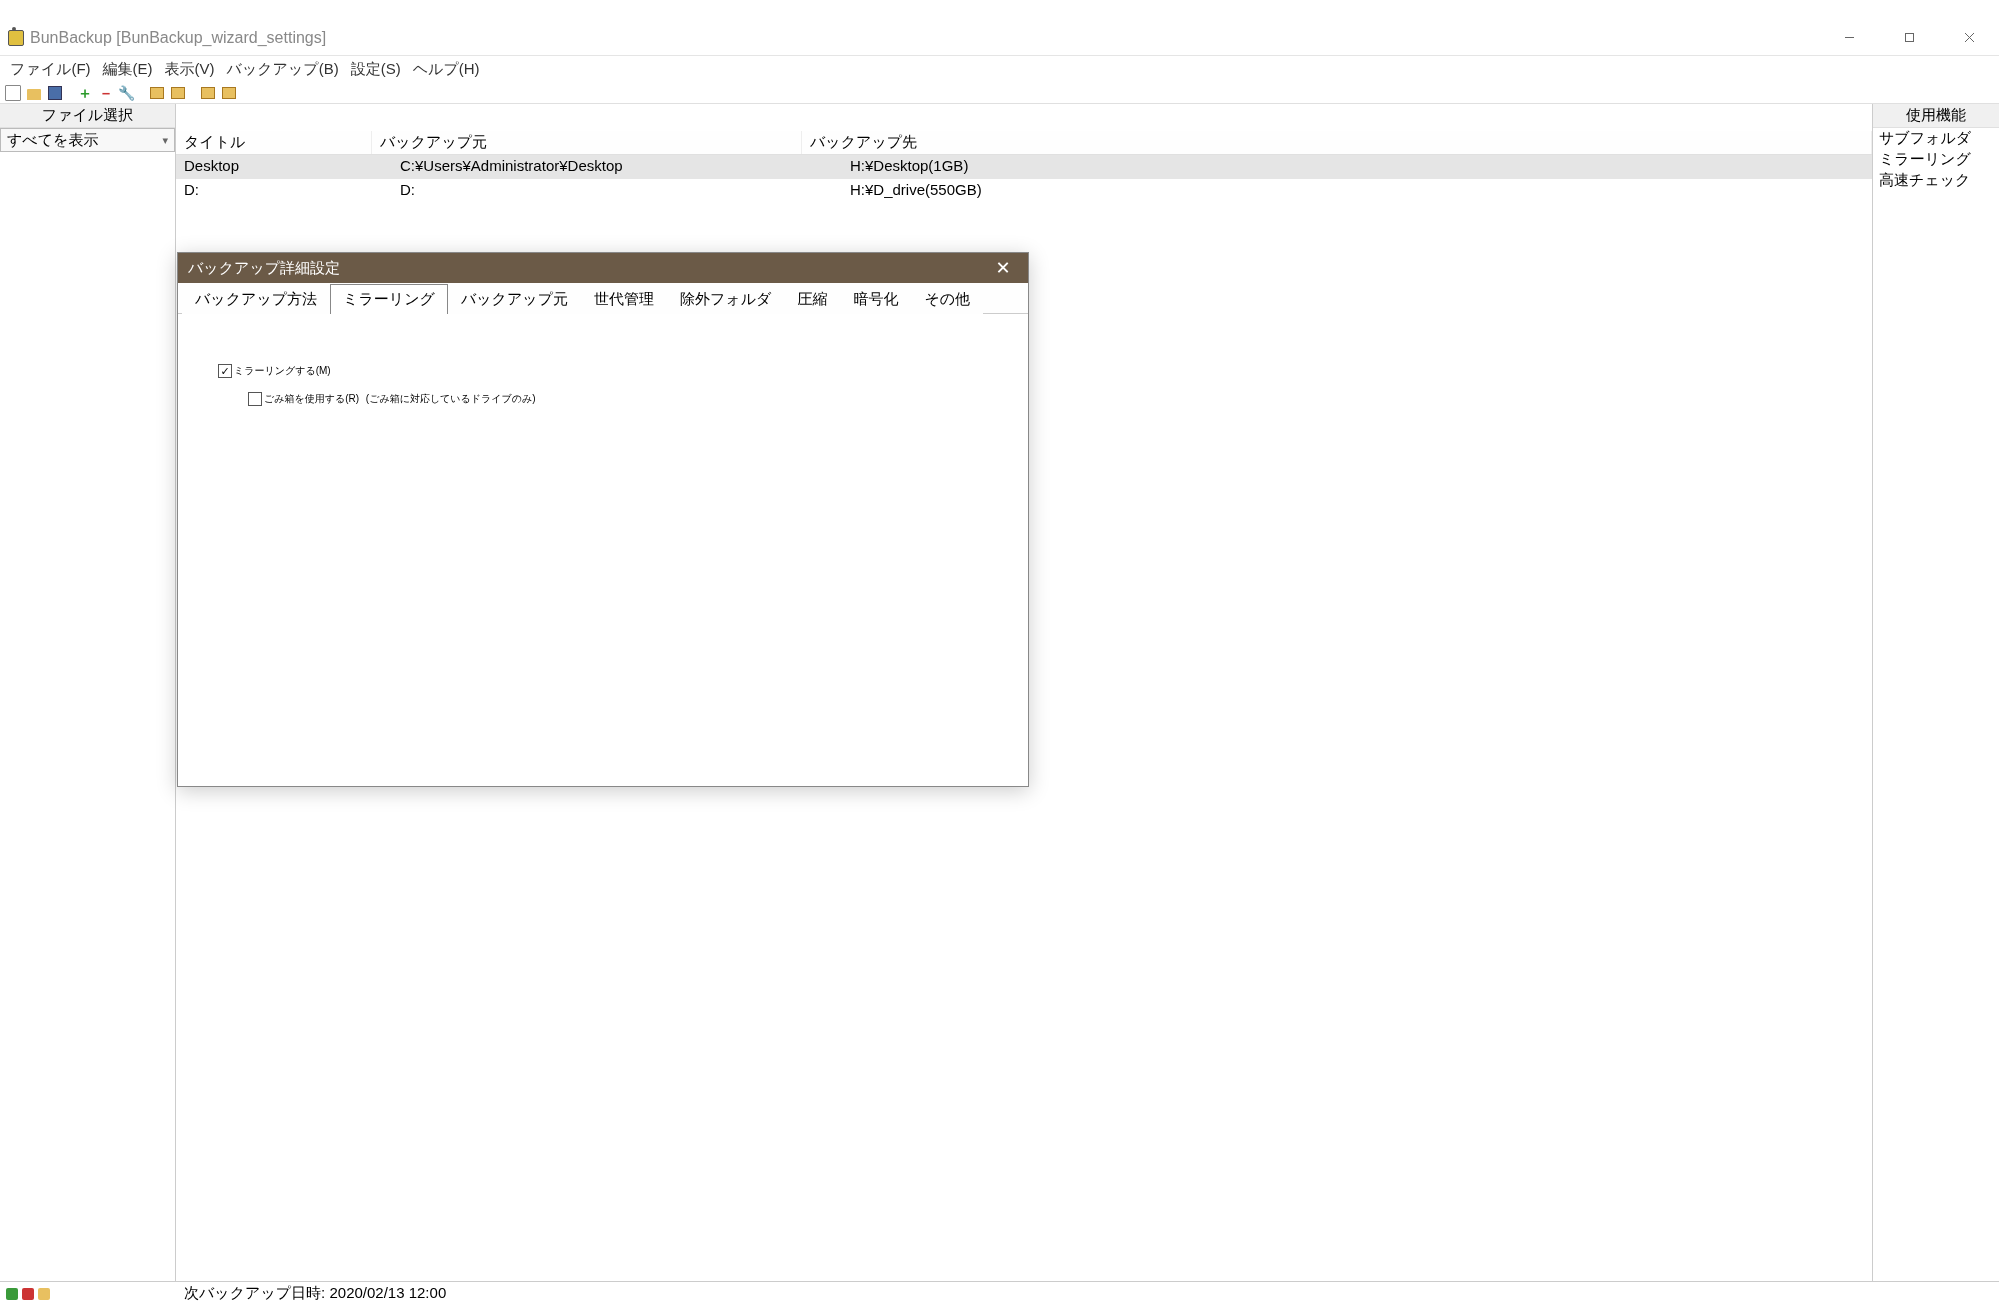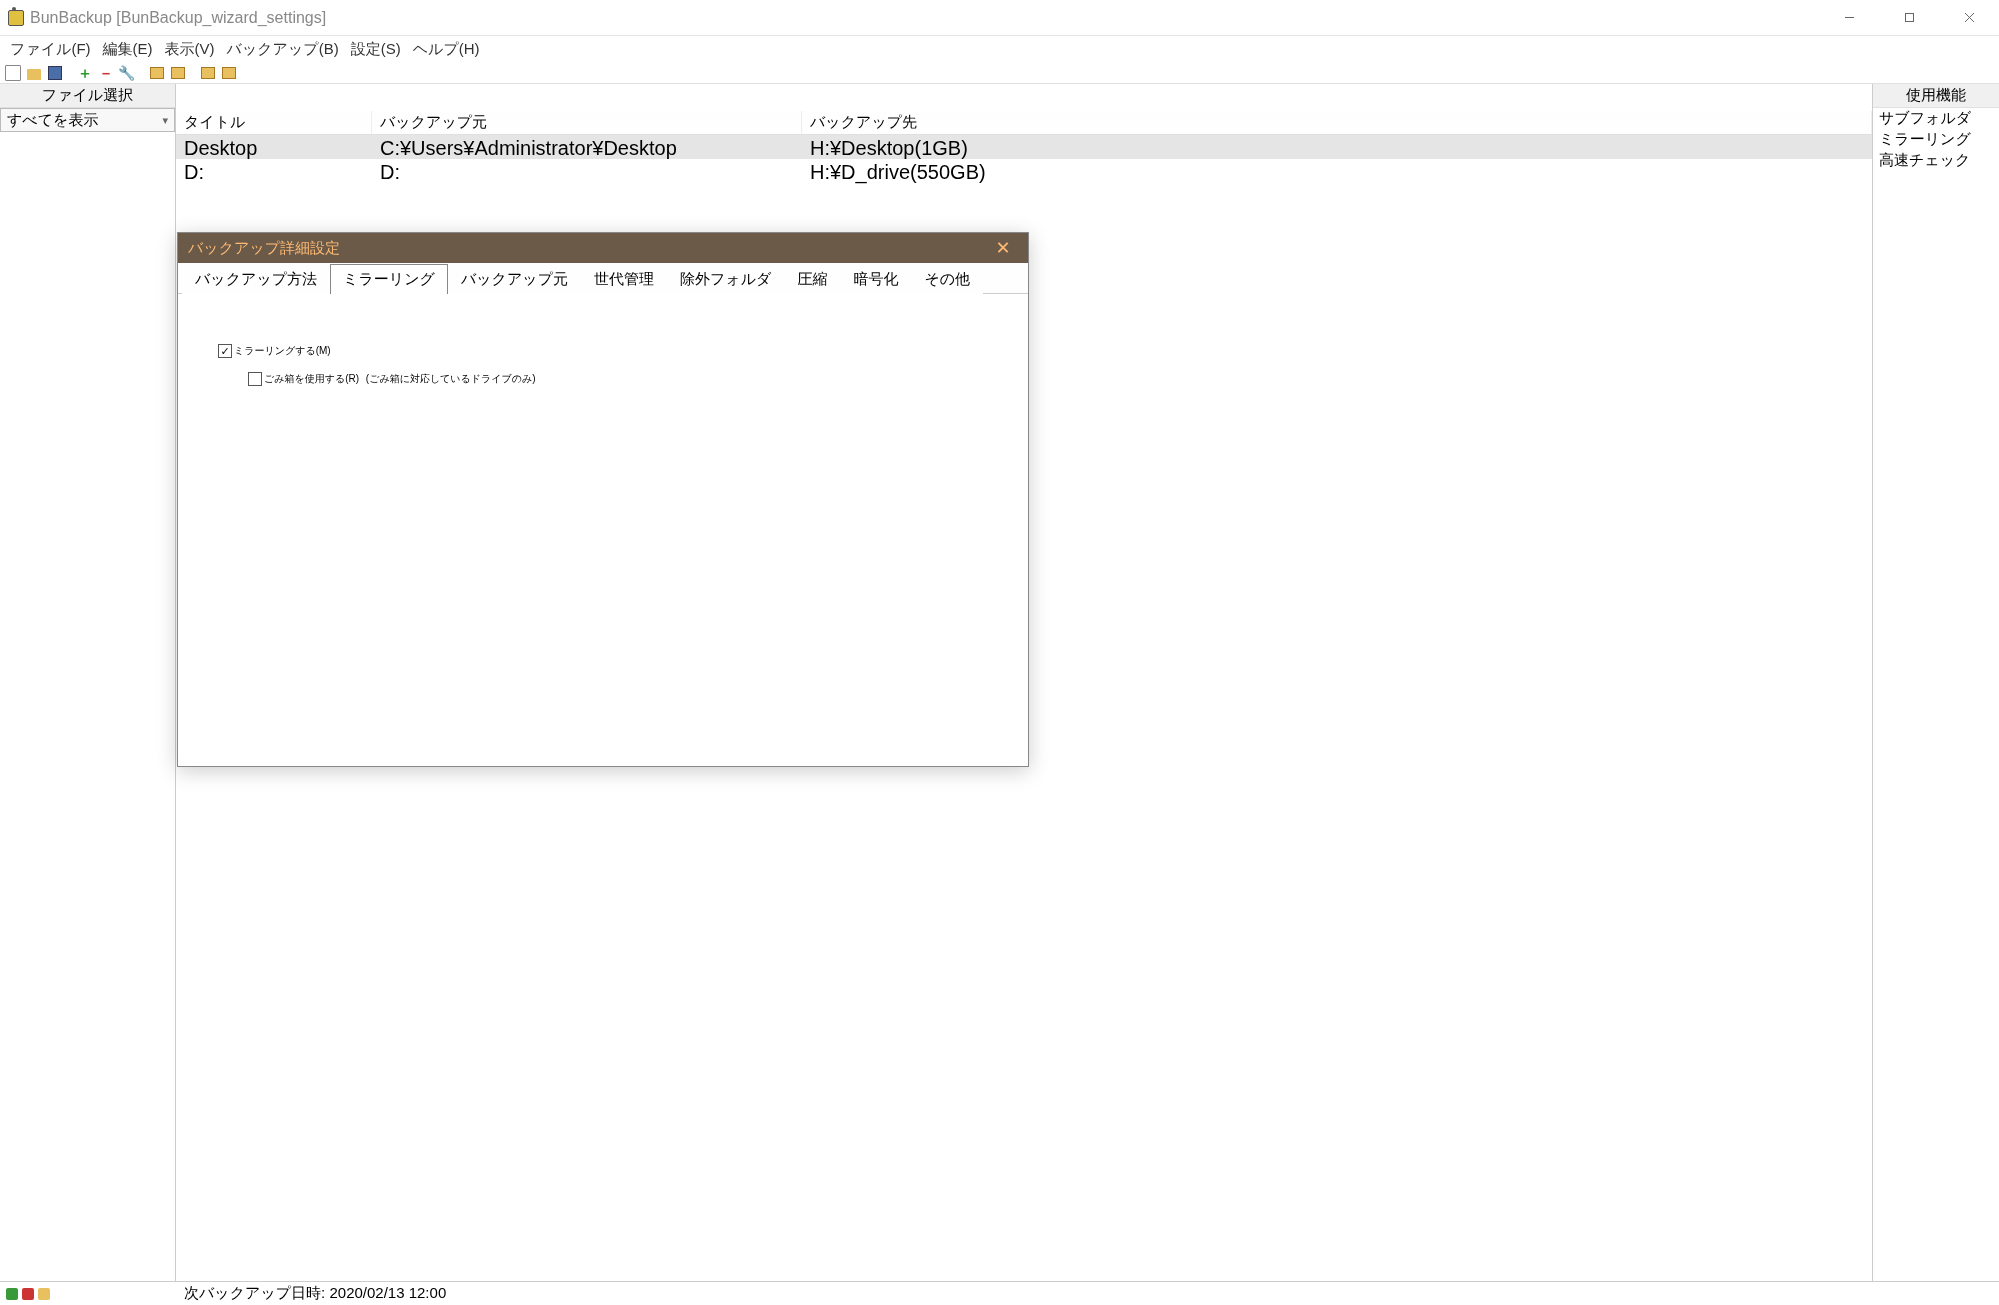--- a/index.html
+++ b/index.html
@@ -18,20 +18,21 @@
   background: #fff;
   display: flex;
   flex-direction: column;
 }
 .titlebar {
   height: 36px;
   display: flex;
   align-items: center;
   padding: 0 0 0 8px;
   border-bottom: 1px solid #e5e5e5;
+  margin-top: 20px;
 }
 .titlebar .app-icon {
   width: 16px;
   height: 16px;
   background: #e0c040;
   border: 1px solid #555;
   border-radius: 2px;
   margin-right: 6px;
   position: relative;
 }
@@ -120,21 +121,22 @@
   display: flex;
   background: #fefefe;
   border-bottom: 1px solid #e0e0e0;
   font-size: 15px;
   margin-top: 27px;
 }
 .center .colheaders .col { padding: 2px 8px; border-right: 1px solid #eee; }
 .center .row {
   height: 24px;
   display: flex;
-  font-size: 20px;
+  font-size: 15px;
+  gap: 20px;
 }
 .center .row.selected { background: #e5e5e5; }
 .center .row .cell { padding: 2px 8px; }
 .col-title { width: 196px; }
 .col-src { width: 430px; }
 .col-dst { flex: 1; }
 .rightpanel {
   width: 126px;
   display: flex;
   flex-direction: column;
@@ -167,21 +169,21 @@
   height: 535px;
   background: #fff;
   border: 1px solid #888;
   box-shadow: 0 4px 20px rgba(0,0,0,0.2);
   display: flex;
   flex-direction: column;
 }
 .dialog .dlg-titlebar {
   height: 30px;
   background: #6b5a47;
-  color: #fdba74;
+  color: #ffffff;
   display: flex;
   align-items: center;
   padding: 0 10px;
   font-size: 15px;
 }
 .dialog .dlg-titlebar .dlg-close {
   margin-left: auto;
   width: 30px;
   text-align: center;
   font-size: 18px;

